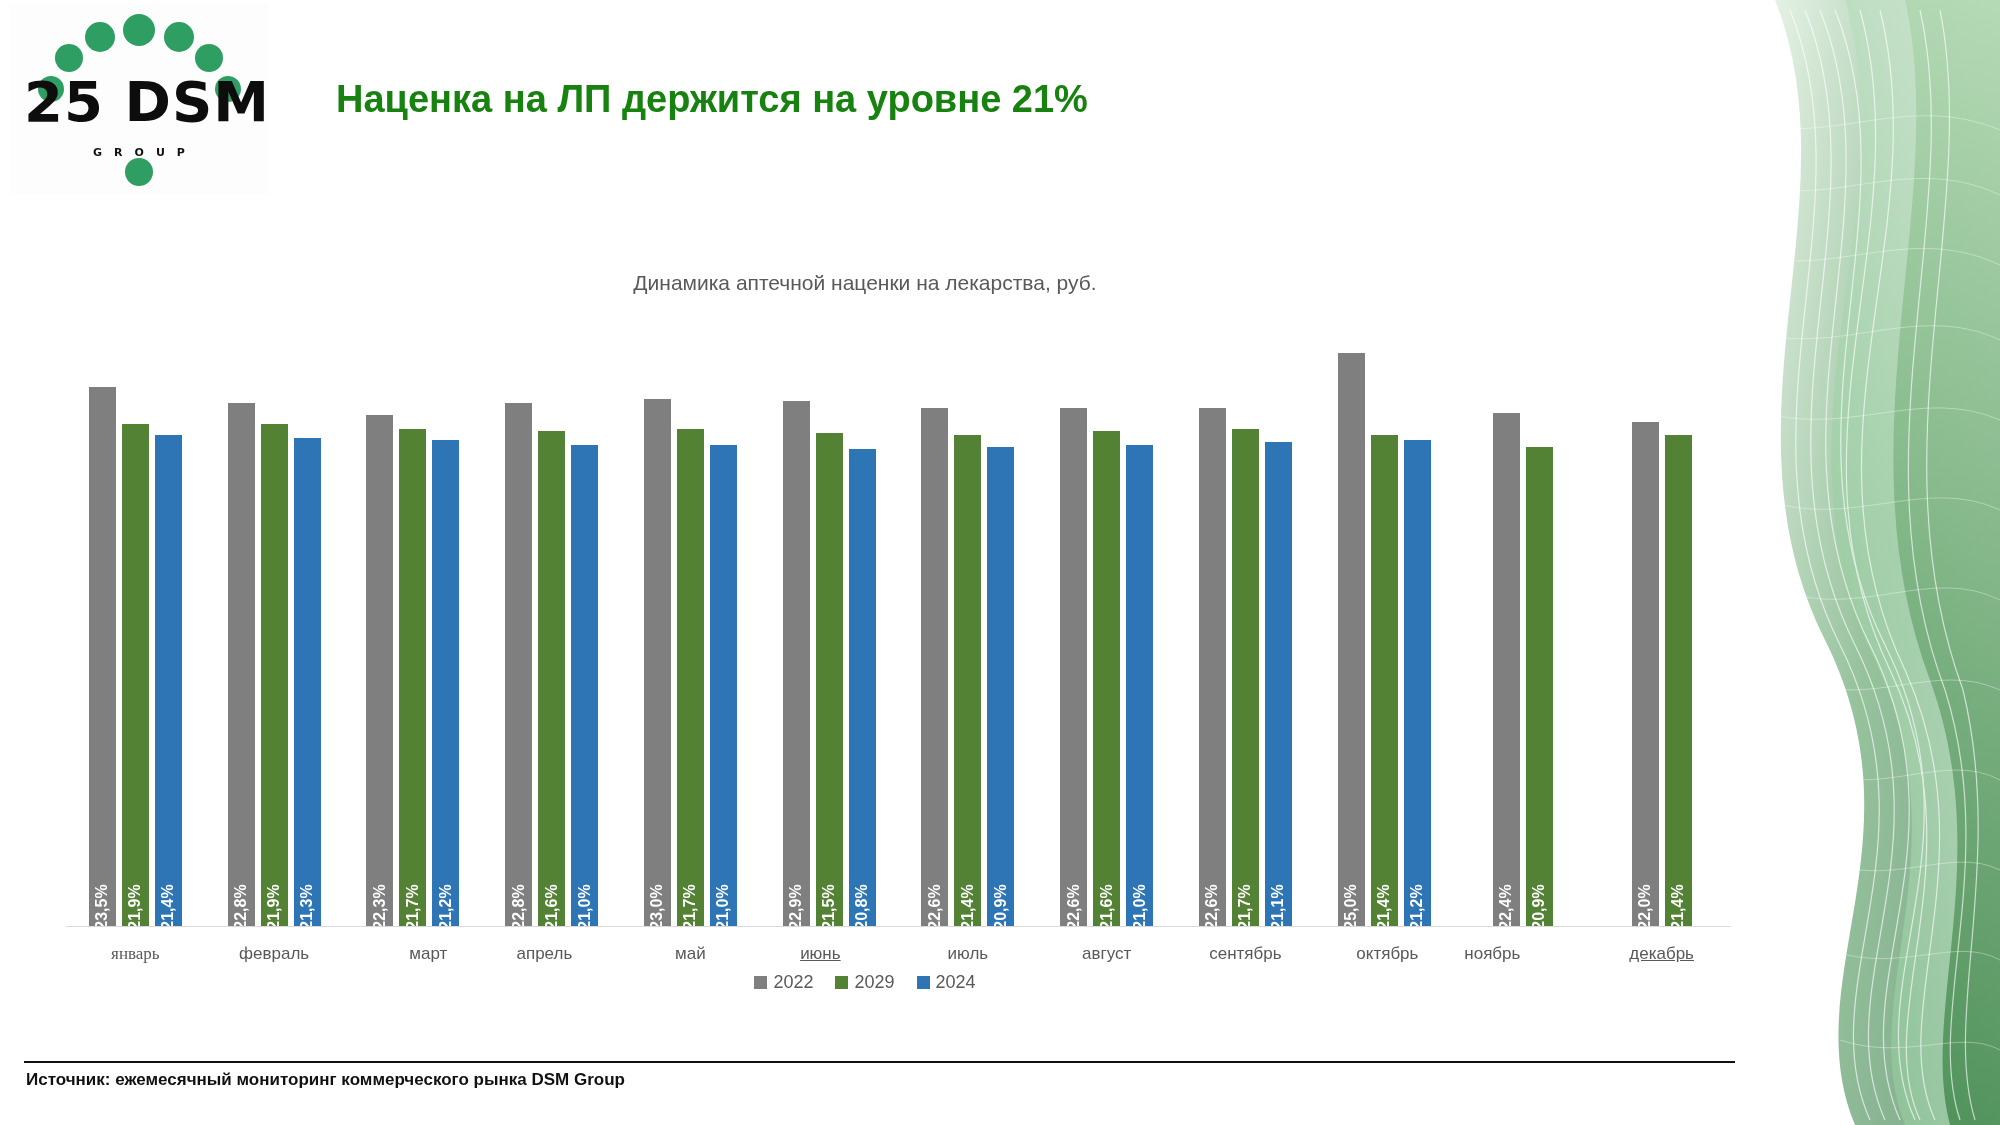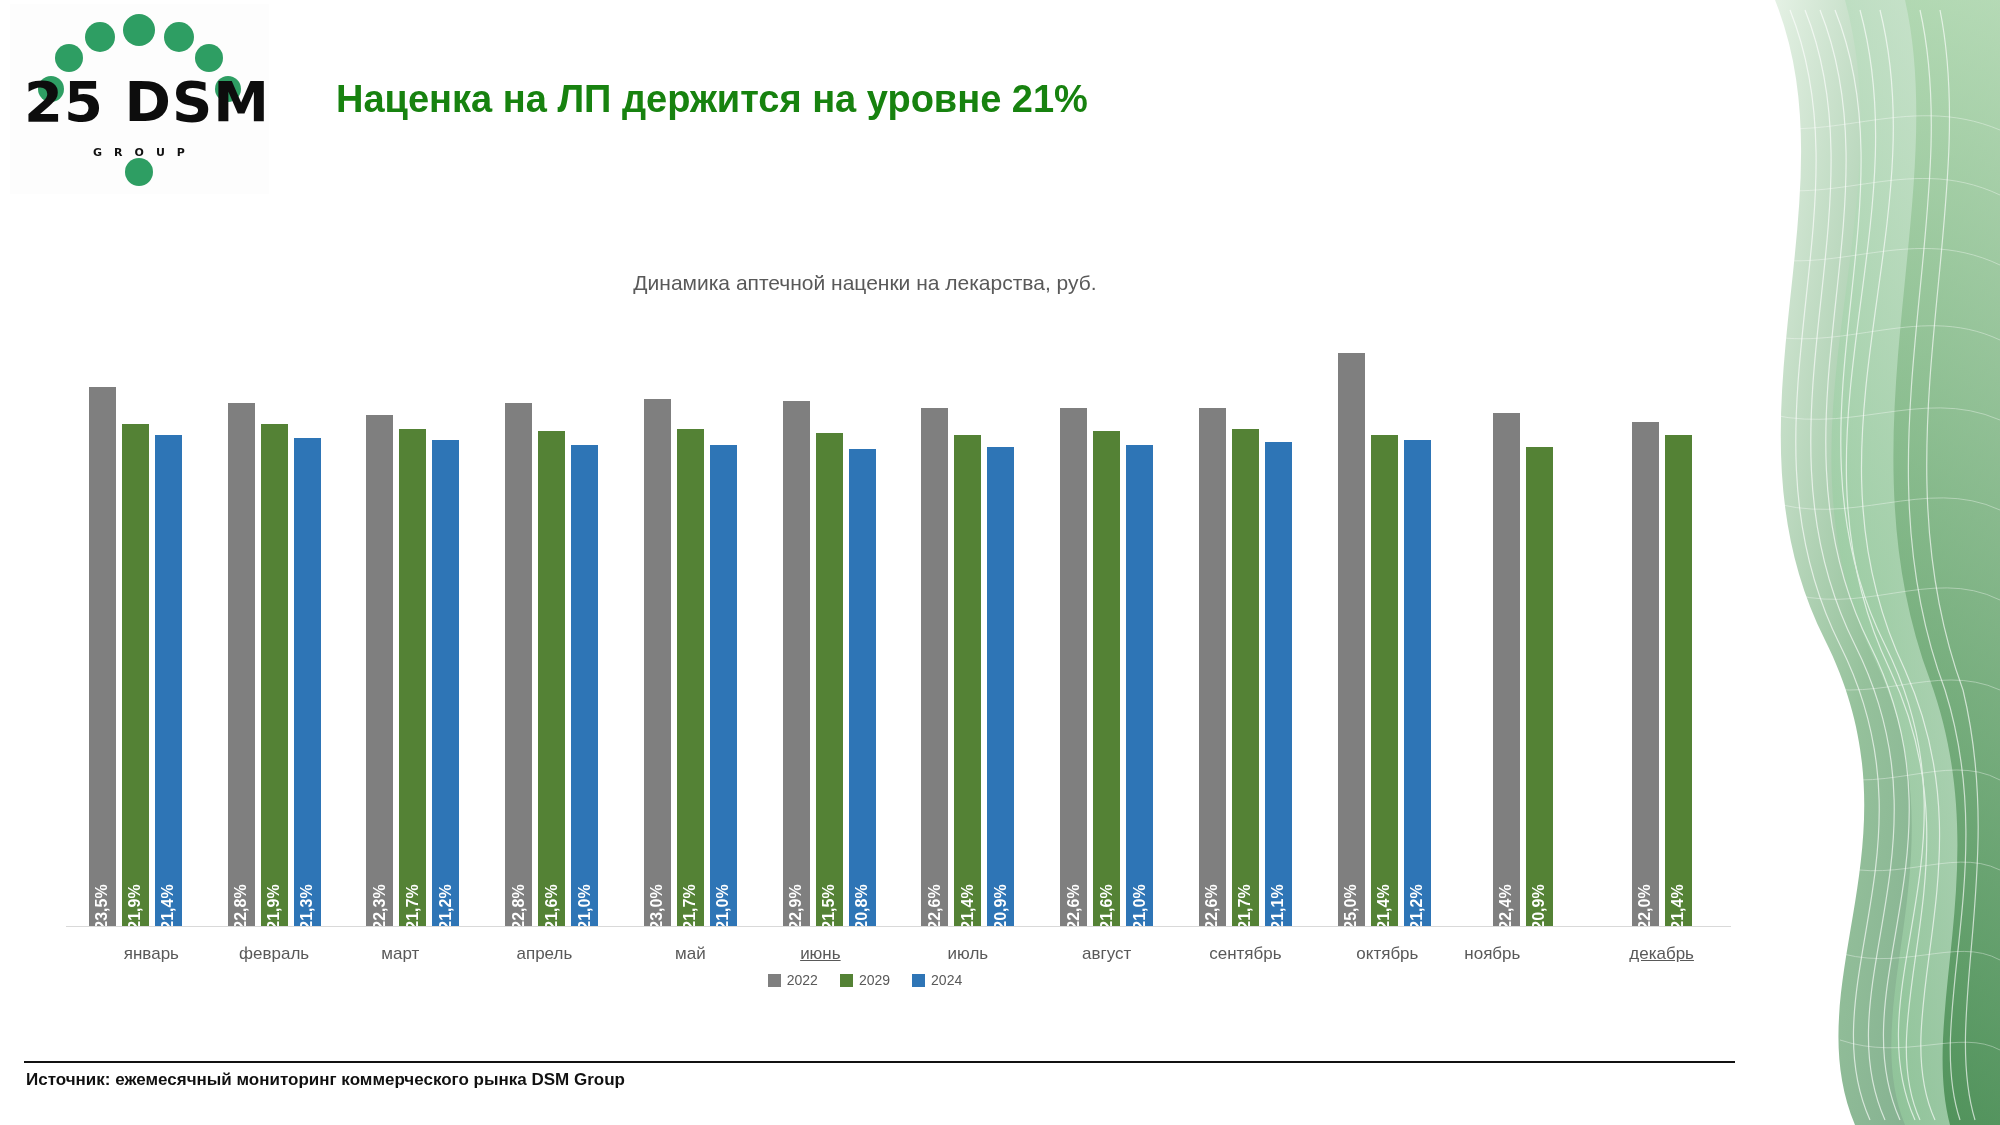--- a/index.html
+++ b/index.html
@@ -82,21 +82,21 @@
 
   
   .legend{
     position:absolute;left:0;top:972px;width:1730px;
     display:flex;justify-content:center;align-items:center;gap:22px;
   }
   .legend-item{display:flex;align-items:center;gap:6px;}
   .legend-swatch{width:13px;height:13px;display:block;}
   .legend-text{
     font-family:"Liberation Sans", sans-serif;
-    font-size:14px;color:#595959;
+    font-size:18px;color:#595959;
   }
 
   
   .footer-rule{
     position:absolute;left:24px;top:1061px;width:1955px;height:2px;
     background:#111;
   }
   .footer-src{
     position:absolute;left:26px;top:1070px;
     font-family:"Liberation Sans", sans-serif;
@@ -254,23 +254,23 @@
       <div class="bar y2022" style="background: rgb(127, 127, 127); height: 504.308px;">
         <span class="lbl">22,0%</span>
       </div>
       <div class="bar y2023" style="background: rgb(84, 130, 53); height: 490.554px;">
         <span class="lbl">21,4%</span>
       </div>
     </div>
   </div>
 <div class="axis-line"></div>
 <div class="xlabels" id="xlabels">
-    <div class="xlab" style="left: 16px; width: 138.75px;">январь</div>
+    <div class="xlab" style="left: 0px; width: 138.75px; font-family: Liberation Serif, serif;">январь</div>
     <div class="xlab" style="left: 138.75px; width: 138.75px;">февраль</div>
-    <div class="xlab" style="left: 265px; width: 138.75px;">март</div>
+    <div class="xlab" style="left: 293px; width: 138.75px;">март</div>
     <div class="xlab" style="left: 409px; width: 138.75px;">апрель</div>
     <div class="xlab" style="left: 555px; width: 138.75px;">май</div>
     <div class="xlab" style="left: 685px; width: 138.75px; text-decoration: underline;">июнь</div>
     <div class="xlab" style="left: 832.5px; width: 138.75px;">июль</div>
     <div class="xlab" style="left: 971.25px; width: 138.75px;">август</div>
     <div class="xlab" style="left: 1110px; width: 138.75px;">сентябрь</div>
     <div class="xlab" style="left: 1252px; width: 138.75px;">октябрь</div>
     <div class="xlab" style="left: 1357px; width: 138.75px;">ноябрь</div>
     <div class="xlab" style="left: 1526.25px; width: 138.75px; text-decoration: underline;">декабрь</div>
   </div>

